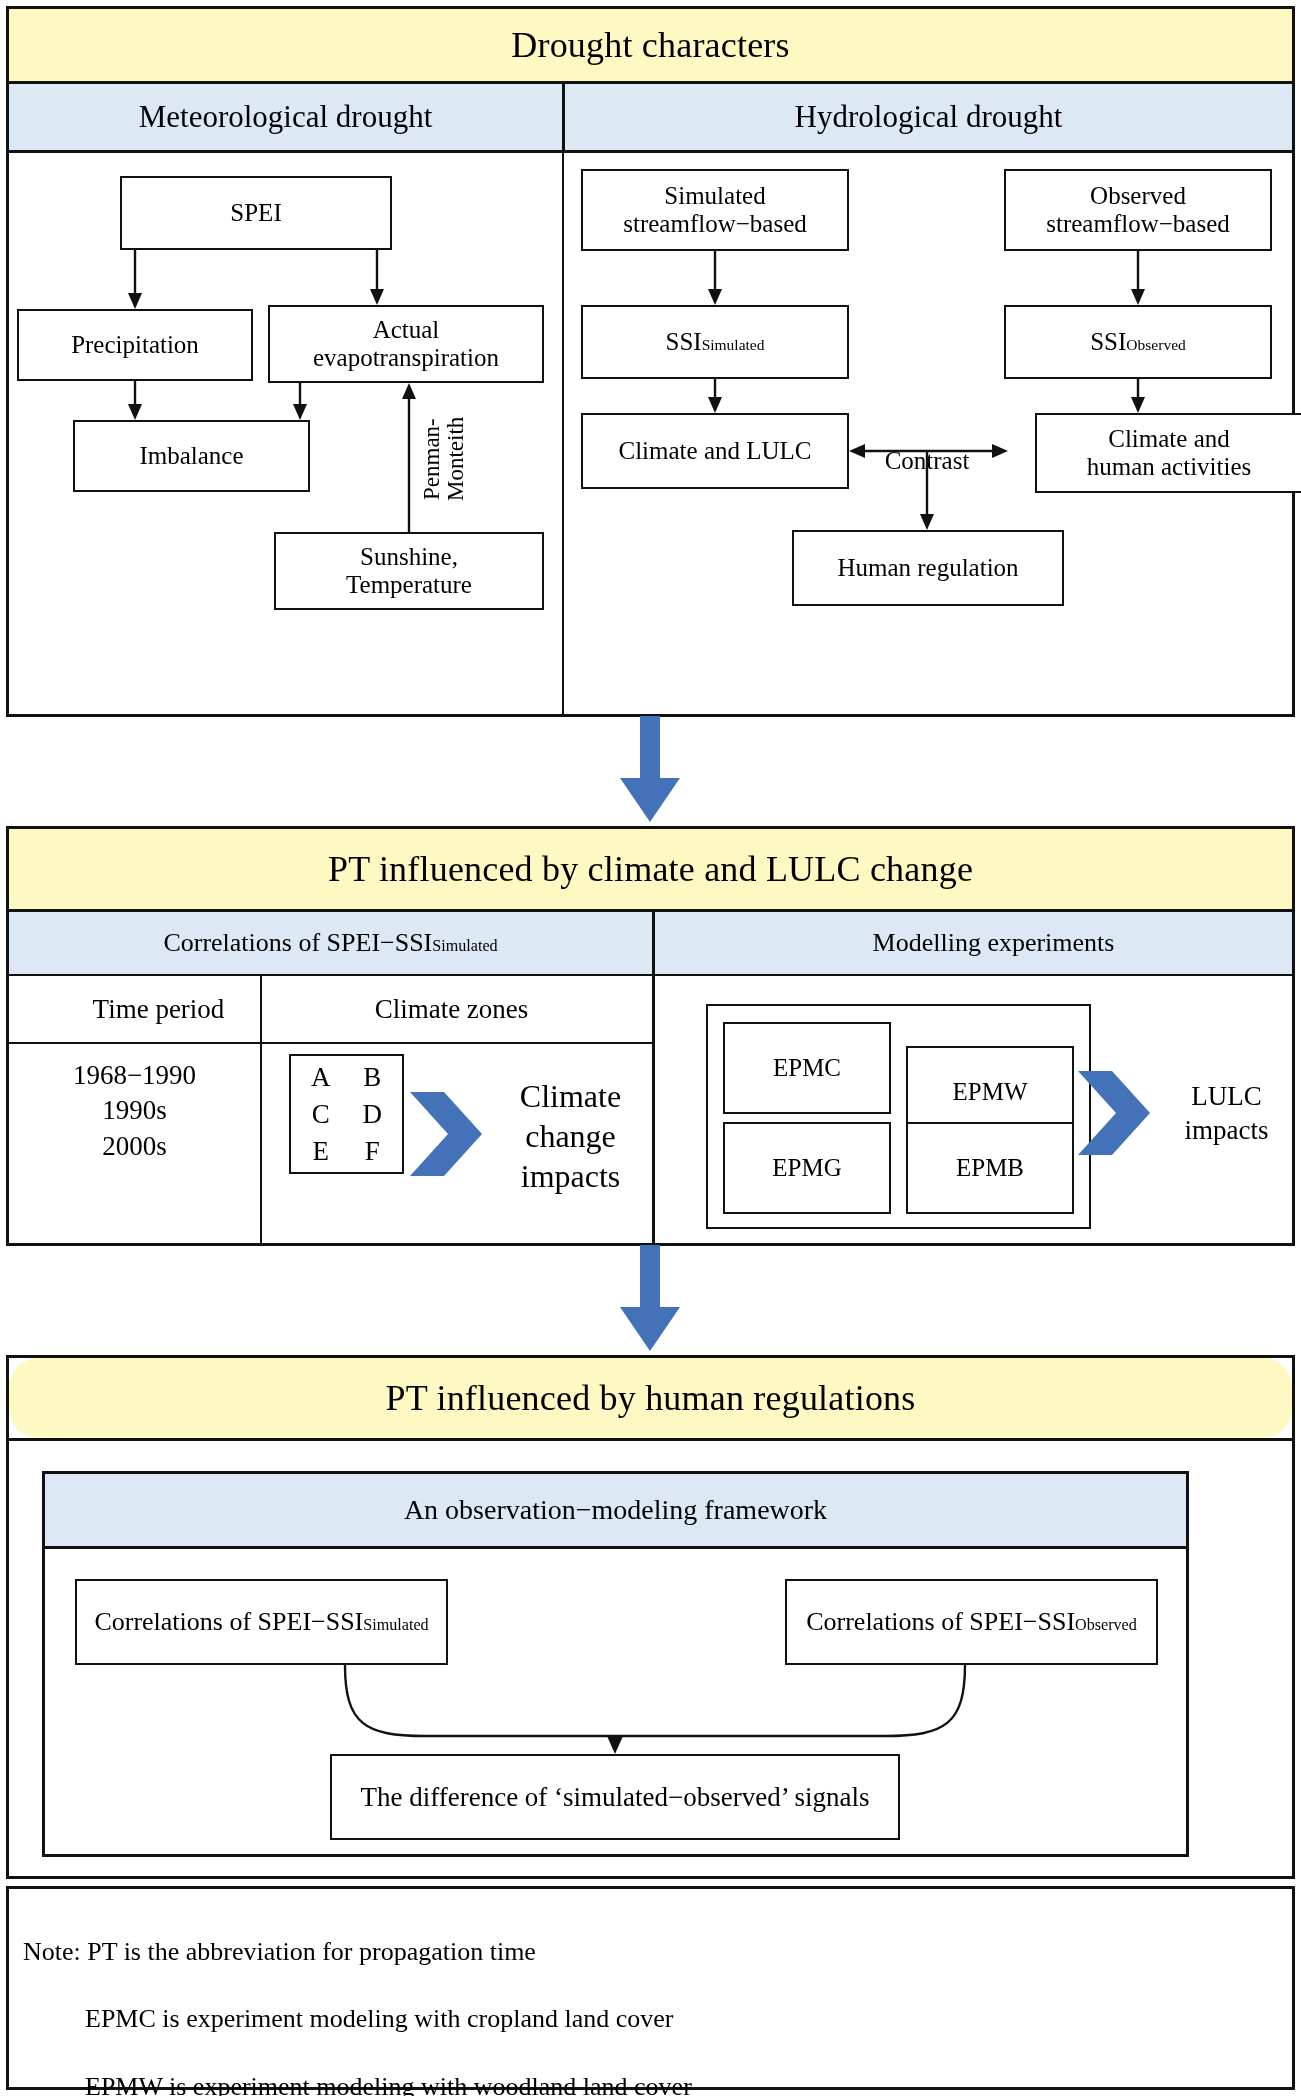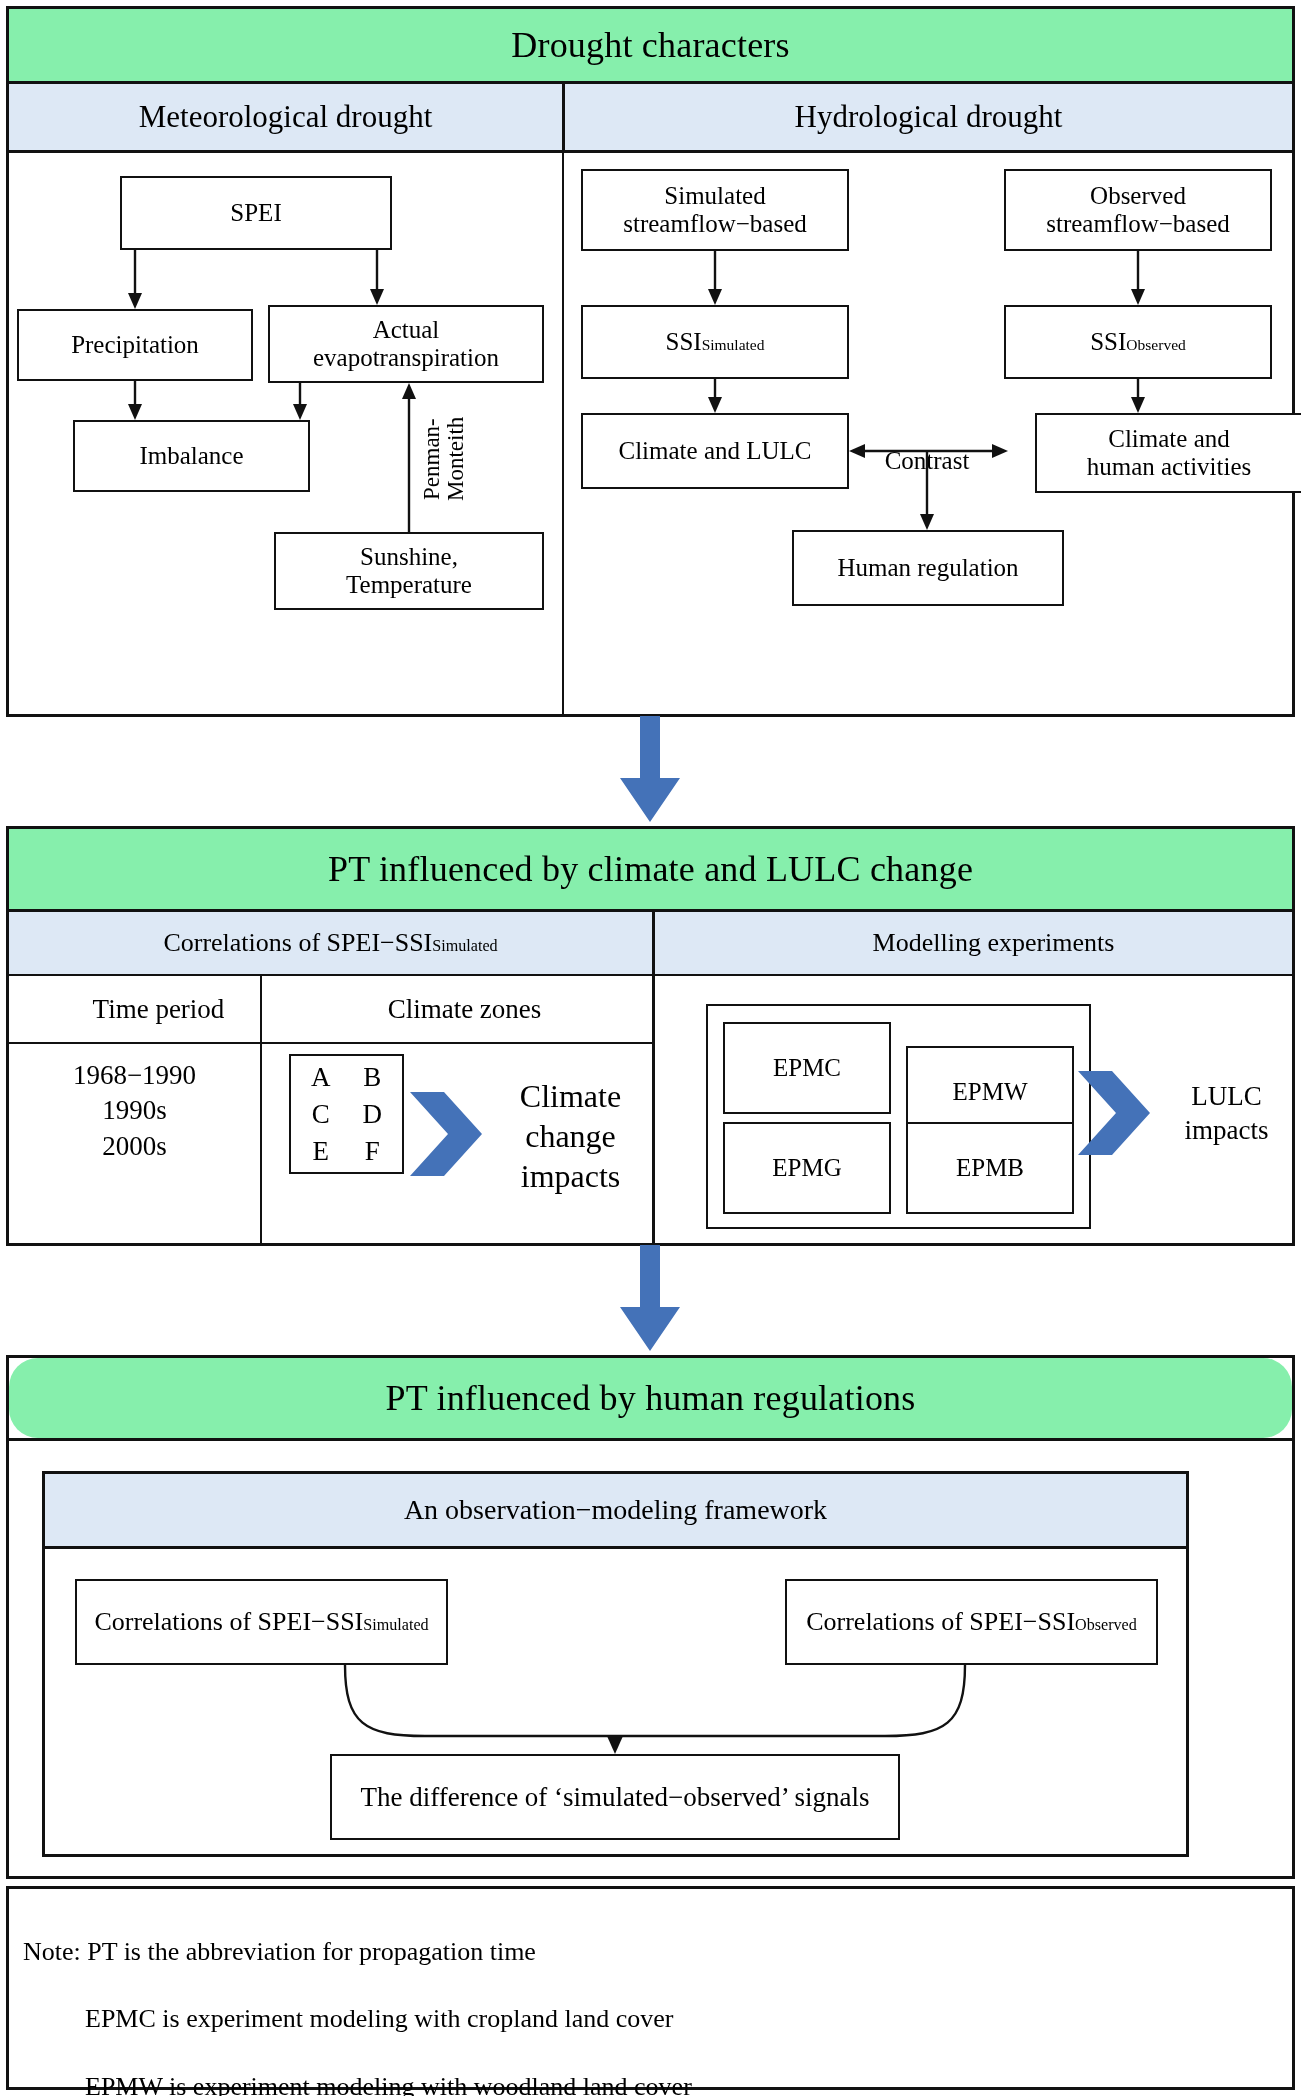--- a/index.html
+++ b/index.html
@@ -16,21 +16,21 @@
     background:#fff;
   }
 
   
   .panel{
     position:absolute;
     box-sizing:border-box;
     border:3px solid #111;
     background:#fff;
   }
-  .band-cream{background:#86efac;}
+  .band-cream{background:#fef9c3;}
   .band-blue{background:#dde8f5;}
 
   .band{
     position:absolute;
     box-sizing:border-box;
     display:flex;
     align-items:center;
     justify-content:center;
     text-align:center;
   }
@@ -237,21 +237,21 @@
       <span>Correlations of SPEI−SSI</span>
         <sub style="font-size:.62em;position:relative;top:.16em;">Simulated</sub>
     </div>
     <div class="band band-blue subhead" style="left:646px; top:83px; width:637px; height:62px;padding-left:40px;">Modelling experiments</div>
     <div class="vline" style="left:643px; top:83px; width:3px; height:62px;"></div>
     <div class="hline" style="left:0; top:145px; width:100%; height:2px;"></div>
 
     <div class="vline" style="left:643px; top:147px; width:3px; height:267px;"></div>
 
     <div class="plain" style="left:0; top:147px; width:251px; height:66px; font-size:27px;padding-left:24px;">Time period</div>
-    <div class="plain" style="left:261px; top:147px; width:389px; height:66px; font-size:27px;">Climate zones</div>
+    <div class="plain" style="left:248px; top:147px; width:389px; height:66px; font-size:27px;">Climate zones</div>
     <div class="vline" style="left:251px; top:147px; width:2px; height:267px;"></div>
     <div class="hline" style="left:0; top:213px; width:643px; height:2px;"></div>
 
     <div class="plain" style="left:0; top:222px; width:251px; height:120px; flex-direction:column; font-size:27px; line-height:1.30;">
       <span>1968−1990</span>
       <span>1990s</span>
       <span>2000s</span>
     </div>
 
     <div class="node" style="left:280px; top:225px; width:115px; height:120px; display:grid; grid-template-columns:1fr 1fr; align-items:center; justify-items:center; font-size:27px;">

